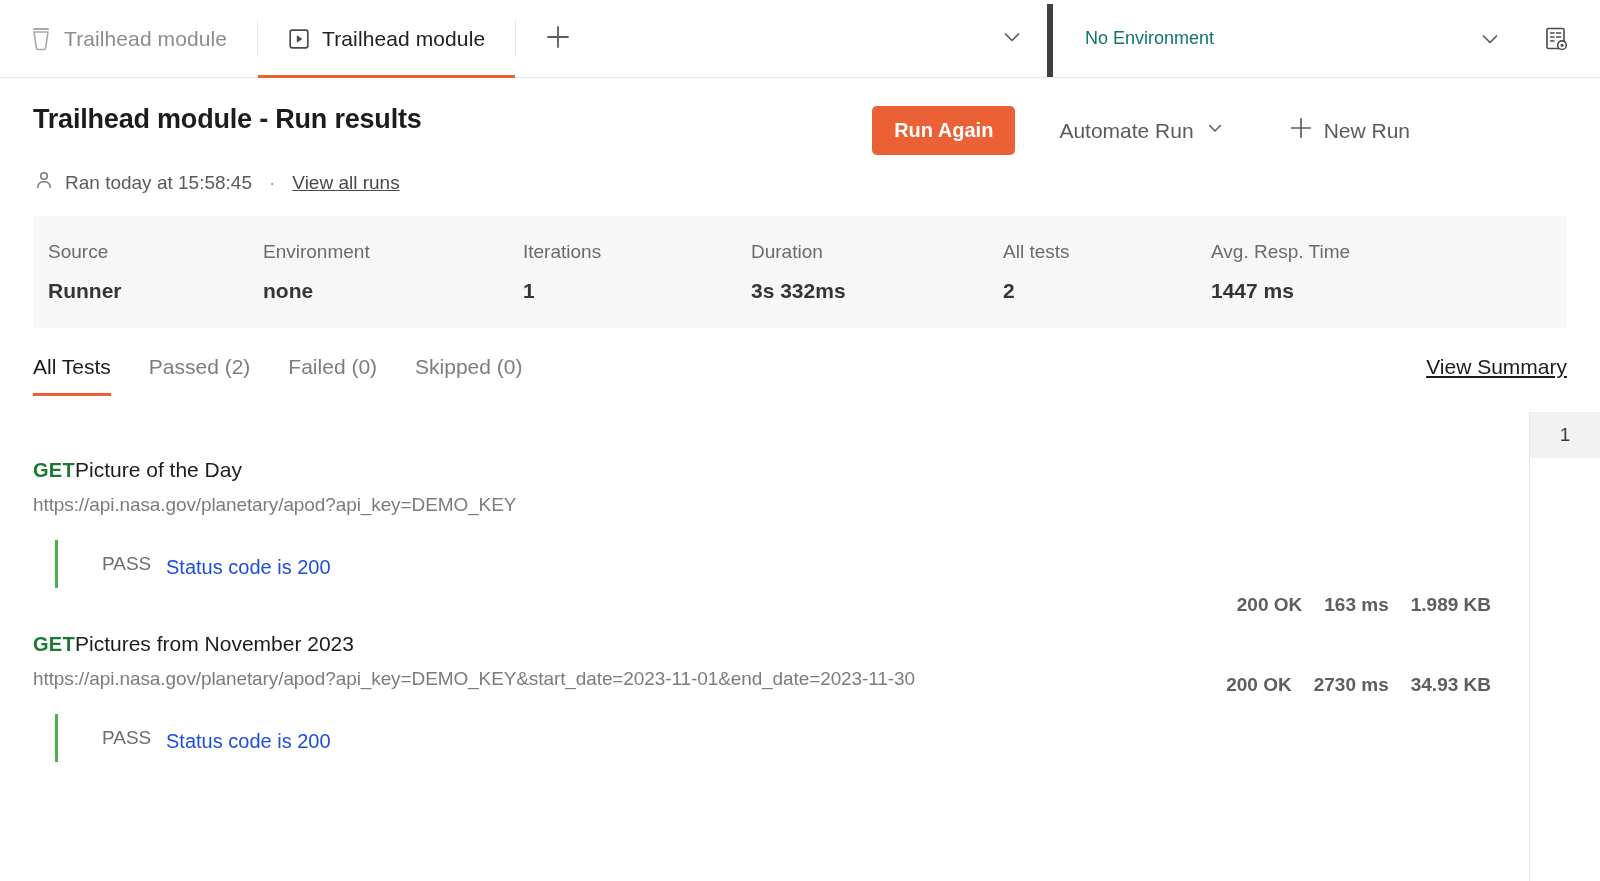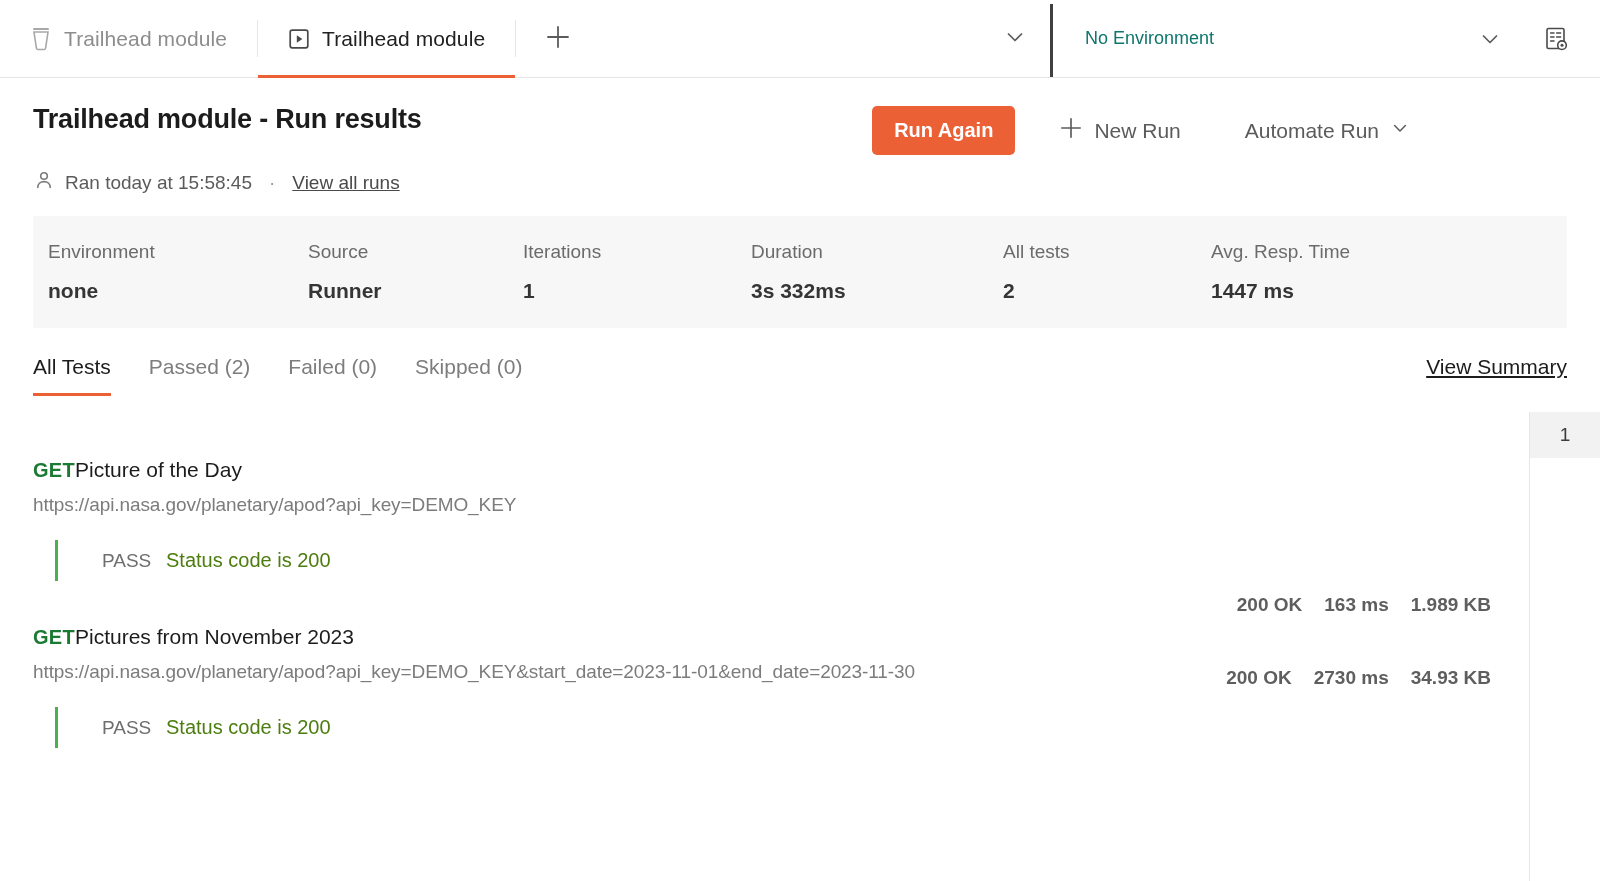--- a/index.html
+++ b/index.html
@@ -12,21 +12,21 @@
   }
   .app { position: relative; width: 1600px; height: 881px; }
 
   
   .tabbar {
     position: absolute; left: 0; top: 0; width: 1600px; height: 78px;
     background: #ffffff;
     border-bottom: 1px solid #e6e6e6;
     display: flex; align-items: stretch;
   }
-  .tabs-left { display: flex; align-items: stretch; flex: 0 0 1053px; border-right: 3px solid #404040; text-align: right; }
+  .tabs-left { display: flex; align-items: stretch; flex: 0 0 1053px; border-right: 6px solid #404040; text-align: right; }
   .tab {
     position: relative;
     display: flex; align-items: center; gap: 12px;
     padding: 0 30px;
     height: 100%;
     cursor: pointer;
     white-space: nowrap;
   }
   .tab .tab-label { font-size: 21px; letter-spacing: .1px; }
   .tab.inactive .tab-label { color: #8d8d8d; }
@@ -139,21 +139,21 @@
   }
   .req-stats.r1 { top: 136px; }
   .req-stats.r2 { top: 42px; }
 
   .assertion {
     display: flex; align-items: center;
     margin: 24px 0 0 22px; padding: 9px 0 9px 0;
     border-left: 3px solid #4caf50;
   }
   .assert-status { font-size: 19px; color: #6e6e6e; width: 108px; text-align: left; padding-left: 44px; }
-  .assert-text { font-size: 20px; color: #4d7c0f; }
+  .assert-text { font-size: 20px; color: #1d4ed8; margin-top: 7px; }
 
   
   .rail {
     position: absolute; right: 0; top: 412px; width: 71px; height: 469px;
     background: #ffffff; border-left: 1px solid #e6e6e6;
   }
   .rail-item {
     display: flex; align-items: center; justify-content: center;
     height: 46px; font-size: 19px; color: #3c3c3c; cursor: pointer;
   }
@@ -226,60 +226,60 @@
         </svg>
       </span>
     </div>
   </div>
 
   <div class="header">
     <div class="title-row">
       <div class="page-title">Trailhead module - Run results</div>
       <div class="title-actions">
         <button class="btn-run-again">Run Again</button>
+        <button class="btn-ghost automate">
+          <span>Automate Run</span>
+          <span>
+            <svg width="20" height="20" viewBox="0 0 24 24" fill="none">
+              <path d="M5.5 9 L12 15.5 L18.5 9" stroke="#5b5b5b" stroke-width="1.8" stroke-linecap="round" stroke-linejoin="round"></path>
+            </svg>
+          </span>
+        </button>
         <button class="btn-ghost newrun">
           <span>
             <svg width="24" height="24" viewBox="0 0 26 26">
               <path d="M13 3 V23 M3 13 H23" stroke="#5b5b5b" stroke-width="1.8" stroke-linecap="round"></path>
             </svg>
           </span>
           <span>New Run</span>
-        </button>
-        <button class="btn-ghost automate">
-          <span>Automate Run</span>
-          <span>
-            <svg width="20" height="20" viewBox="0 0 24 24" fill="none">
-              <path d="M5.5 9 L12 15.5 L18.5 9" stroke="#5b5b5b" stroke-width="1.8" stroke-linecap="round" stroke-linejoin="round"></path>
-            </svg>
-          </span>
         </button>
       </div>
     </div>
 
     <div class="meta-row">
       <span>
         <svg width="22" height="22" viewBox="0 0 22 22" fill="none">
           <circle cx="11" cy="7" r="3.3" stroke="#7c7c7c" stroke-width="1.6"></circle>
           <path d="M4.8 18.5 C4.8 14.6 7.6 12.6 11 12.6 C14.4 12.6 17.2 14.6 17.2 18.5" stroke="#7c7c7c" stroke-width="1.6" stroke-linecap="round"></path>
         </svg>
       </span>
       <span>Ran today at 15:58:45</span>
       <span class="dot">·</span>
       <span class="link-underline">View all runs</span>
     </div>
   </div>
 
   <div class="stats">
+    <div class="stat" style="width:215px">
+      <div class="stat-label">Source</div>
+      <div class="stat-value">Runner</div>
+    </div>
     <div class="stat" style="width:260px">
       <div class="stat-label">Environment</div>
       <div class="stat-value">none</div>
-    </div>
-    <div class="stat" style="width:215px">
-      <div class="stat-label">Source</div>
-      <div class="stat-value">Runner</div>
     </div>
     <div class="stat" style="width:228px">
       <div class="stat-label">Iterations</div>
       <div class="stat-value">1</div>
     </div>
     <div class="stat" style="width:252px">
       <div class="stat-label">Duration</div>
       <div class="stat-value">3s 332ms</div>
     </div>
     <div class="stat" style="width:208px">

